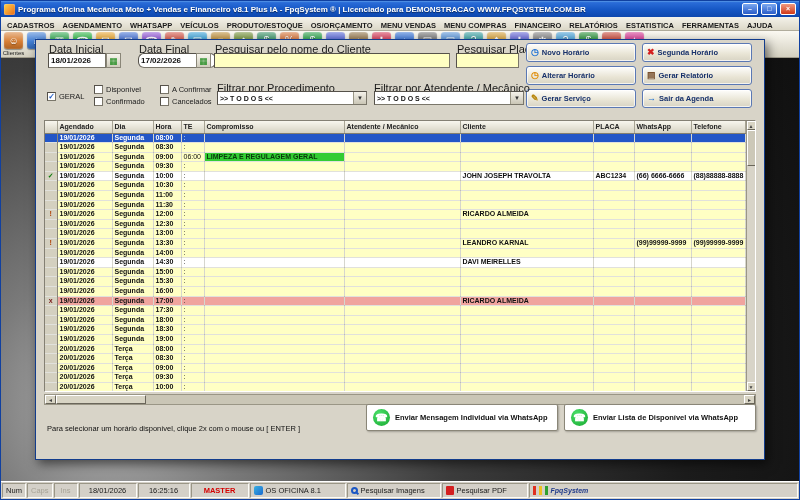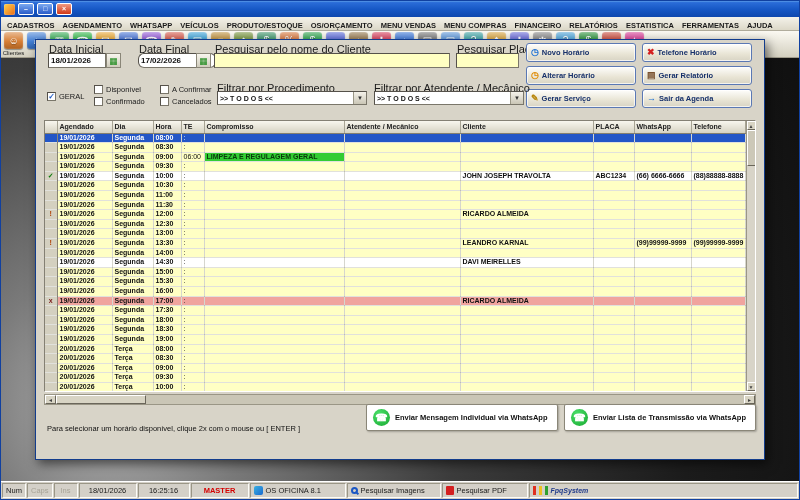--- a/index.html
+++ b/index.html
@@ -83,20 +83,21 @@
   .b1{background:#e03020}.b2{background:#f0c020}.b3{background:#30a030}
   .logo-text{font-size:7px;font-weight:bold;font-style:italic;color:#203a8a}
 </style>
 </head>
 <body>
 
 <div class="window">
 
   <div class="titlebar">
     <span class="app-icon"></span>
+    <span class="title-text">Programa Oficina Mecânica Moto + Vendas e Financeiro v8.1 Plus IA - FpqSystem ® | Licenciado para  DEMONSTRACAO WWW.FPQSYSTEM.COM.BR</span>
     <span class="win-btn">–</span>
     <span class="win-btn">□</span>
     <span class="win-btn close">×</span>
   </div>
 
   <div class="menubar">
       <div class="menu-item">CADASTROS</div>
       <div class="menu-item">AGENDAMENTO</div>
       <div class="menu-item">WHATSAPP</div>
       <div class="menu-item">VEÍCULOS</div>
@@ -218,21 +219,21 @@
       <span class="fld-label" style="left:421px;top:3px">Pesquisar Placa</span>
       <input class="tb-input yellow" style="left: 420px; top: 13px; width: 63px;" value="">
 
       <div class="action-buttons">
           <button class="xp-btn">
             <span class="btn-icon" style="color: rgb(27, 111, 212);">◷</span>
             <span class="btn-label">Novo Horário</span>
           </button>
           <button class="xp-btn">
             <span class="btn-icon" style="color: rgb(212, 32, 32);">✖</span>
-            <span class="btn-label">Telefone Horário</span>
+            <span class="btn-label">Segunda Horário</span>
           </button>
           <button class="xp-btn">
             <span class="btn-icon" style="color: rgb(224, 138, 0);">◷</span>
             <span class="btn-label">Alterar Horário</span>
           </button>
           <button class="xp-btn">
             <span class="btn-icon" style="color: rgb(122, 82, 48);">▤</span>
             <span class="btn-label">Gerar Relatório</span>
           </button>
           <button class="xp-btn">
@@ -684,21 +685,21 @@
       </div>
 
       <div class="note" style="left:11px;top:384px">Para selecionar um horário disponível, clique 2x com o mouse ou [ ENTER ]</div>
 
       <button class="wa-btn" style="left:330px;width:192px">
         <span class="wa-icon">☎</span>
         <span>Enviar Mensagem Individual via WhatsApp</span>
       </button>
       <button class="wa-btn" style="left:528px;width:192px">
         <span class="wa-icon">☎</span>
-        <span>Enviar Lista de Transmissão via WhatsApp</span>
+        <span>Enviar Lista de Disponível via WhatsApp</span>
       </button>
 
     </div>
   </div>
 
   <div class="statusbar">
     <div style="display:contents"><div class="seg kbd">Num</div><div class="seg kbd dim">Caps</div><div class="seg kbd dim">Ins</div></div>
     <div class="seg" style="flex:0 0 58px;justify-content:center">
       <span>18/01/2026</span>
     </div>

